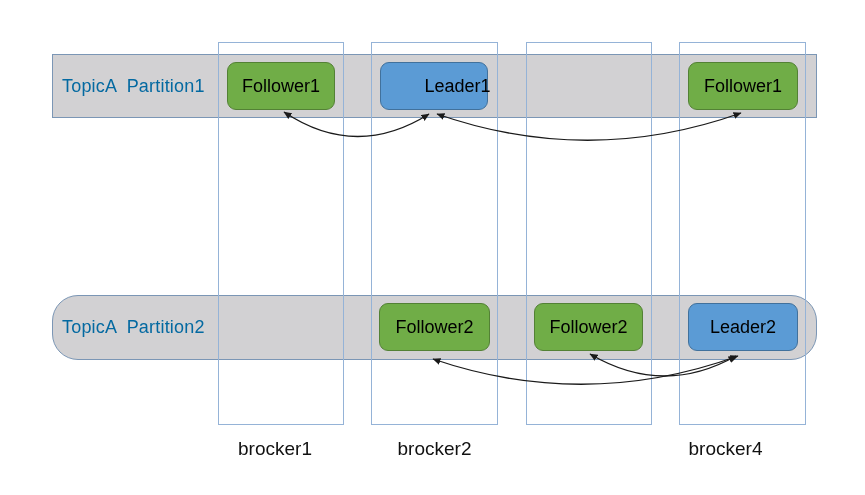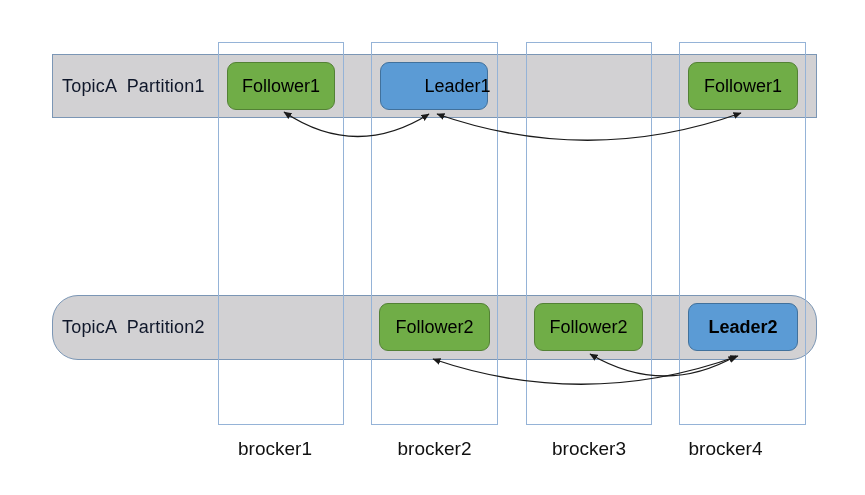--- a/index.html
+++ b/index.html
@@ -17,21 +17,21 @@
     background:var(--band-fill,#d2d1d3);
     border:1px solid var(--band-border,#7b96b5);
     box-sizing:border-box;
     display:flex; align-items:center;
     padding-left:9px;
     z-index:1;
   }
   .band1 { top:54px; height:64px; }
   .band2 { top:295px; height:65px;border-radius:26px; }
   .band-label {
-    font-size:18px; color:#0f172a; white-space:pre; letter-spacing:0.2px;
+    font-size:18px; color:#0369a1; white-space:pre; letter-spacing:0.2px;
   }
 
   
   .col {
     position:absolute; top:42px; height:383px;
     border:1.5px solid var(--column-border,#95b3d7);
     box-sizing:border-box; background:transparent;
     z-index:2;
   }
   .c1 { left:218px; width:126px; }
@@ -48,21 +48,21 @@
     box-sizing:border-box;
     z-index:3;
   }
   .follower { background:var(--follower-fill,#70ad47); border:1.5px solid var(--follower-border,#538135); }
   .leader   { background:var(--leader-fill,#5b9bd5);   border:1.5px solid var(--leader-border,#41719c); }
   .n0 { left:227px; top:62px;  width:108px; }
   .n1 { left:380px; top:62px;  width:108px;padding-left:47px; }
   .n2 { left:688px; top:62px;  width:110px; }
   .n3 { left:379px; top:303px; width:111px; }
   .n4 { left:534px; top:303px; width:109px; }
-  .n5 { left:688px; top:303px; width:110px;font-weight:bold; }
+  .n5 { left:688px; top:303px; width:110px; }
 
   
   .blabel {
     position:absolute; top:438px;
     text-align:center; font-size:19px; color:#111111;
     z-index:2;
   }
   .bl1 { left:212px; width:126px; }
   .bl2 { left:371px; width:127px; }
   .bl3 { left:526px; width:126px; }
@@ -113,16 +113,15 @@
       </marker>
     </defs>
     <path class="arrow-path" d="M 284,112 Q 356,160 429,114" marker-start="url(#ahs)" marker-end="url(#ah)"></path>
     <path class="arrow-path" d="M 437,114 Q 589,167 741,113" marker-start="url(#ahs)" marker-end="url(#ah)"></path>
     <path class="arrow-path" d="M 433,359 Q 585,411 738,356" marker-start="url(#ahs)" marker-end="url(#ah)"></path>
     <path class="arrow-path" d="M 590,354 Q 663,397 736,356" marker-start="url(#ahs)" marker-end="url(#ah)"></path>
   </svg>
 
   <div class="blabel bl1">brocker1</div>
   <div class="blabel bl2">brocker2</div>
-  <div class="blabel bl3">brocker3</div>
   <div class="blabel bl4">brocker4</div>
 
 </div>
 
 </body></html>

